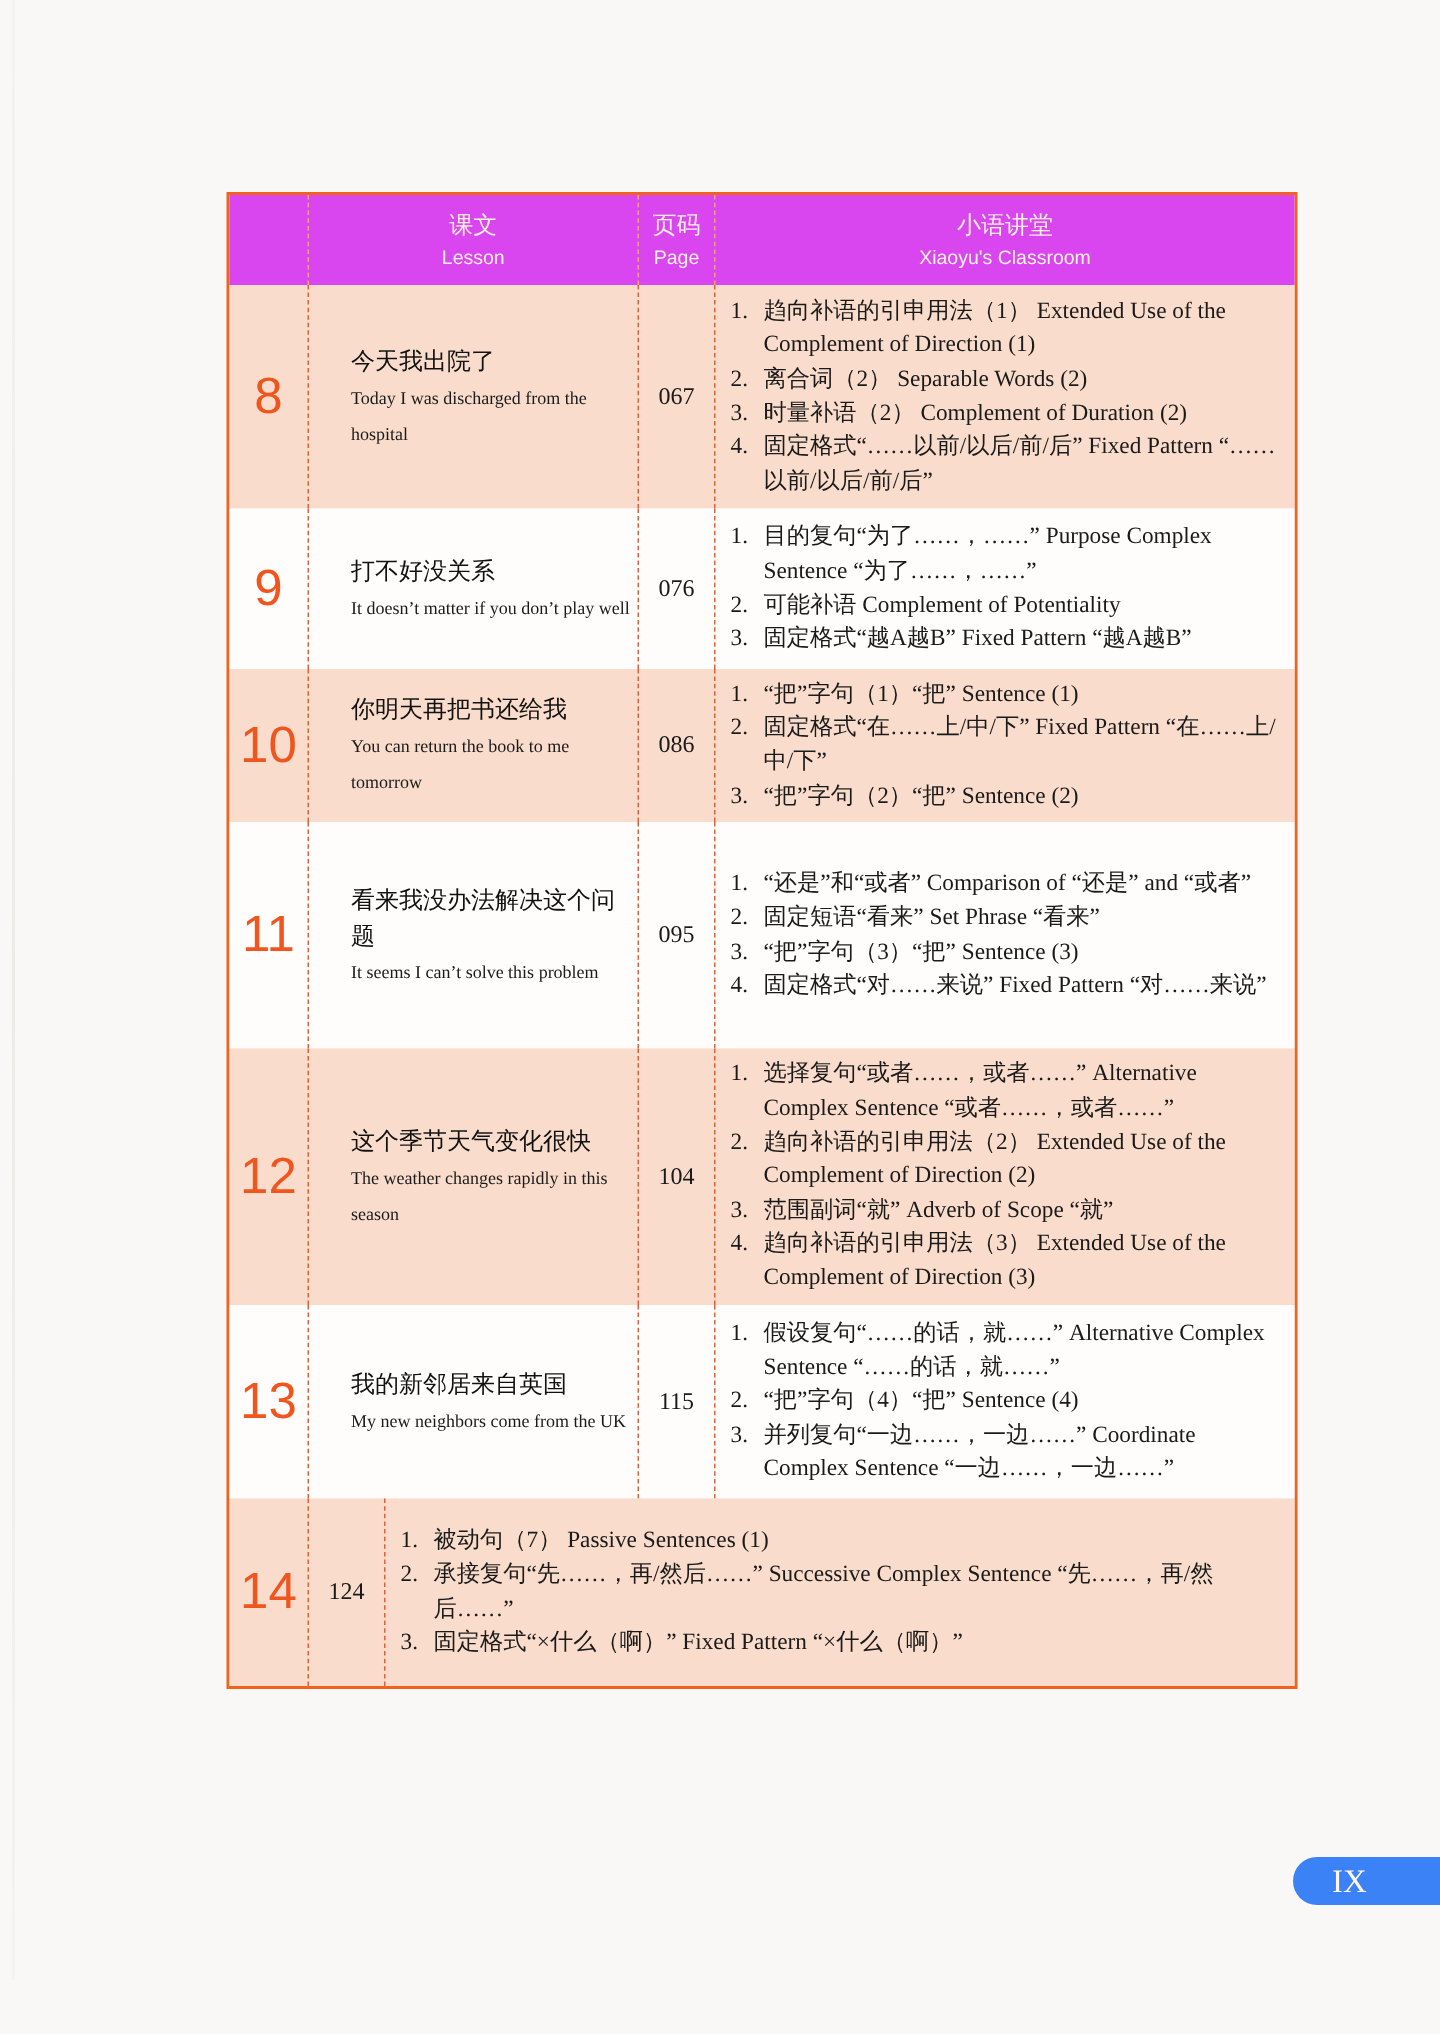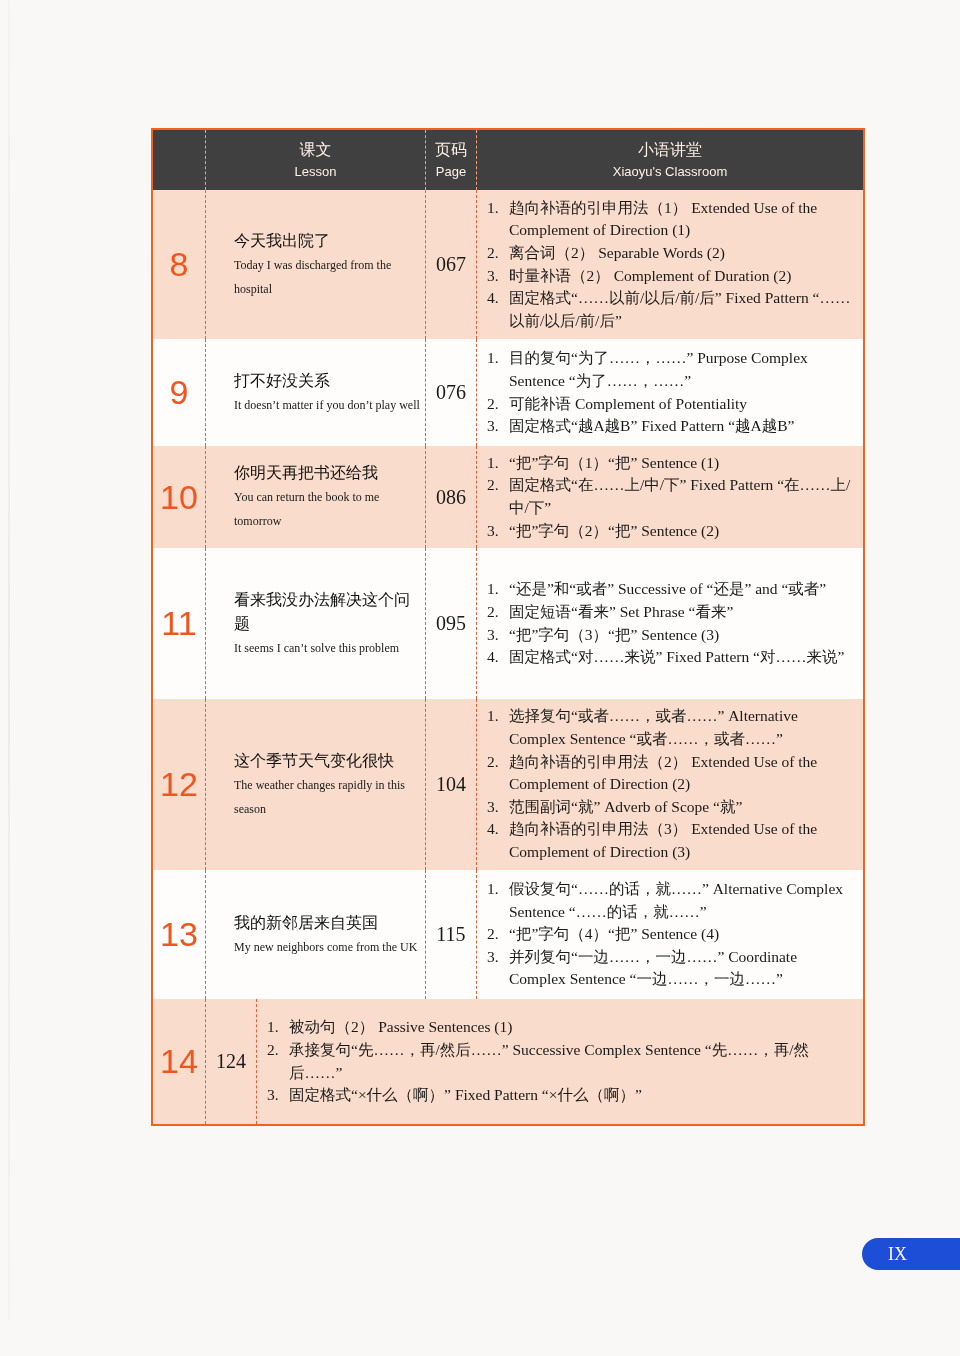--- a/index.html
+++ b/index.html
@@ -11,21 +11,21 @@
   }
   .page-edge {
     position: absolute; left: 8px; top: 0; width: 2px; height: 1320px;
     background: linear-gradient(#f4f3f1, #ecebe8, #f4f3f1);
   }
   .toc-table {
     position: absolute; left: 151px; top: 128px; width: 714px;
     border: 2px solid #f0621e; box-sizing: border-box;
   }
   .row { position: relative; display: flex; box-sizing: border-box; }
-  .row.header { height: 60px; background: #404040; color: #fff0e6; }
+  .row.header { height: 60px; background: #d946ef; color: #fff0e6; }
   .row.shaded { background: #f9dccb; }
   .row.plain { background: #fefdfc; }
   .cell { position: relative; box-sizing: border-box; }
   .c-num { width: 52px; }
   .c-lesson { width: 220px; border-left: 1px dashed #e0623a; }
   .c-page { width: 51px; border-left: 1px dashed #e0623a; }
   .c-class { flex: 1; border-left: 1px dashed #e0623a; }
   .row.header .c-lesson, .row.header .c-page, .row.header .c-class { border-left: 1px dashed #f7a070; }
   .hdr-cell {
     display: flex; flex-direction: column; align-items: center; justify-content: center;
@@ -39,33 +39,33 @@
     color: #f0551d; font-size: 34px; font-weight: normal;
   }
   .lesson-block {
     display: flex; flex-direction: column; justify-content: center; height: 100%;
     padding-left: 7px; padding-right: 4px; margin-left: 21px;
   }
   .lesson-zh { font-family: "DejaVu Sans", sans-serif; font-size: 16px; line-height: 24px; color: #111; }
   .lesson-en { font-size: 12px; line-height: 24px; color: #1a1a1a; }
   .page-num {
     display: flex; align-items: center; justify-content: center; height: 100%;
-    font-size: 20px;
+    font-size: 16px;
   }
   .class-list {
     list-style: none; margin: 0; padding: 0 8px 0 10px;
     display: flex; flex-direction: column; justify-content: center; height: 100%;
   }
   .class-item { display: flex; font-size: 15.5px; line-height: 22.6px; color: #1a1a1a; }
   .class-item .n { width: 22px; flex: none; }
   .class-item .t { flex: 1; }
   .page-badge {
     position: absolute; left: 862px; top: 1238px; width: 98px; height: 32px;
-    background: #1d4ed8; border-radius: 16px 0 0 16px;
-    color: #fff6ef; font-size: 18px; line-height: 32px; padding-left: 26px; box-sizing: border-box;
+    background: #3b82f6; border-radius: 16px 0 0 16px;
+    color: #fff6ef; font-size: 22px; line-height: 32px; padding-left: 26px; box-sizing: border-box;
   }
 </style>
 </head>
 <body>
 
 <div class="page-edge"></div>
 
 <div class="toc-table">
   <div class="row header">
     <div class="cell c-num"></div>
@@ -196,21 +196,21 @@
       <span class="lesson-en">It seems I can’t solve this problem</span>
     </div>
       </div>
     <div class="cell c-page">
         <div class="page-num">095</div>
       </div>
     <div class="cell c-class">
         <ul class="class-list">
       <li class="class-item">
             <span class="n">1.</span>
-            <span class="t">“还是”和“或者” Successive of “还是” and “或者”</span>
+            <span class="t">“还是”和“或者” Comparison of “还是” and “或者”</span>
           </li>
       <li class="class-item">
             <span class="n">2.</span>
             <span class="t">固定短语“看来” Set Phrase “看来”</span>
           </li>
       <li class="class-item">
             <span class="n">3.</span>
             <span class="t">“把”字句（3）“把” Sentence (3)</span>
           </li>
       <li class="class-item">
@@ -291,21 +291,21 @@
     <div class="cell c-num">
         <div class="lesson-num">14</div>
       </div>
     <div class="cell c-page">
         <div class="page-num">124</div>
       </div>
     <div class="cell c-class">
         <ul class="class-list">
       <li class="class-item">
             <span class="n">1.</span>
-            <span class="t">被动句（2） Passive Sentences (1)</span>
+            <span class="t">被动句（7） Passive Sentences (1)</span>
           </li>
       <li class="class-item">
             <span class="n">2.</span>
             <span class="t">承接复句“先……，再/然后……” Successive Complex Sentence “先……，再/然后……”</span>
           </li>
       <li class="class-item">
             <span class="n">3.</span>
             <span class="t">固定格式“×什么（啊）” Fixed Pattern “×什么（啊）”</span>
           </li>
     </ul>

